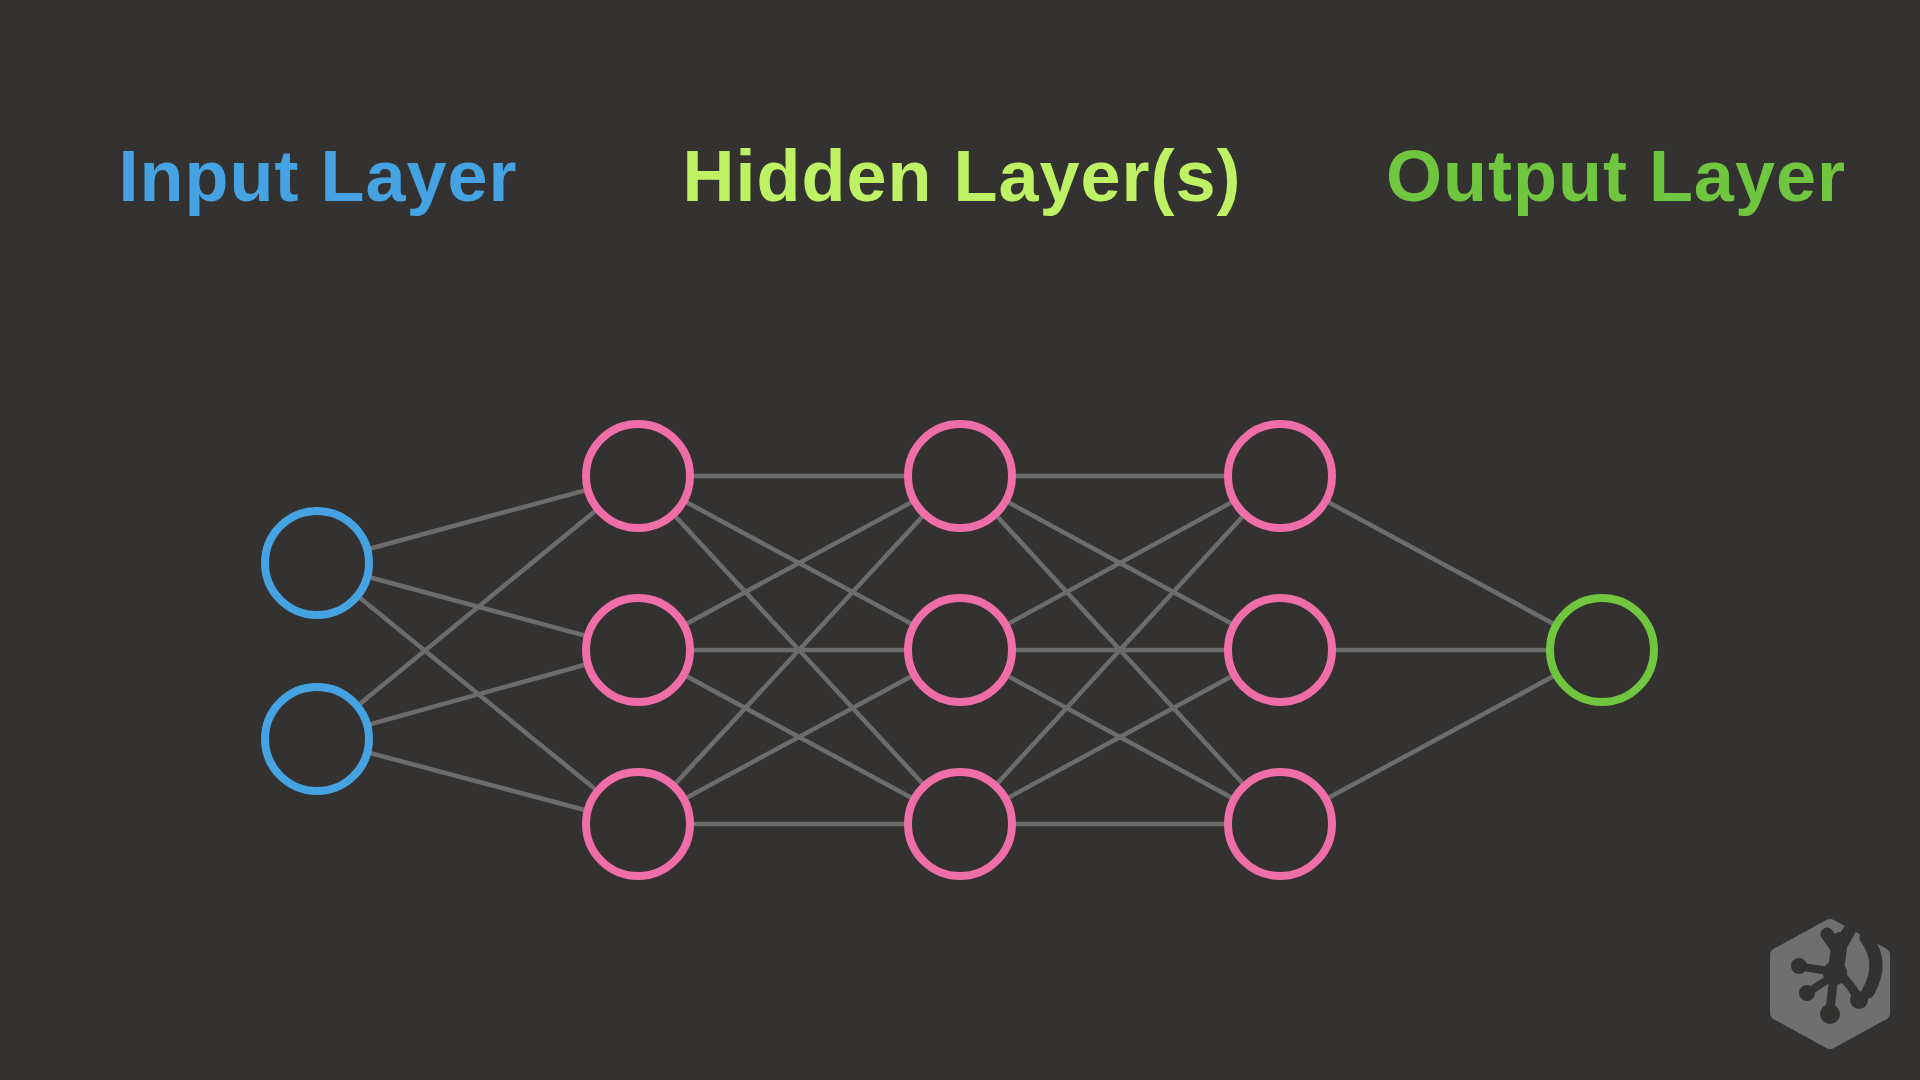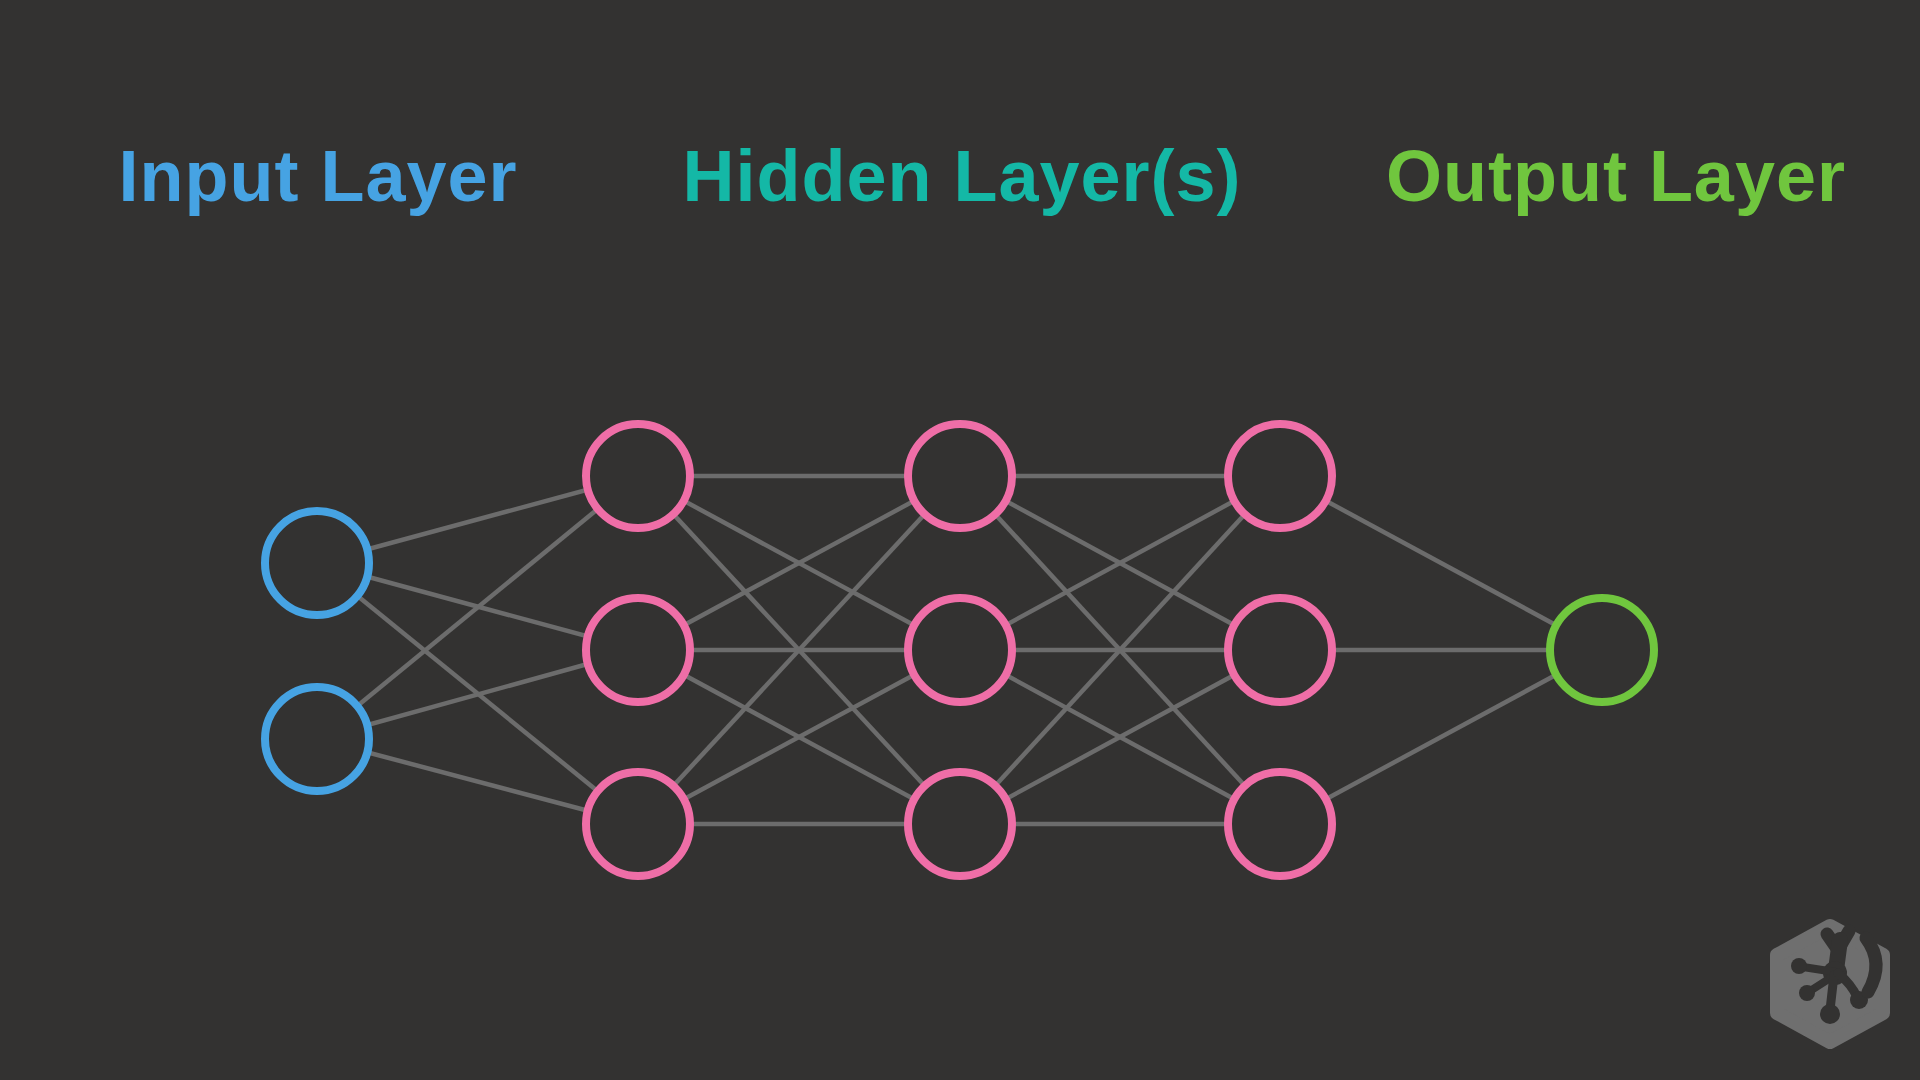--- a/index.html
+++ b/index.html
@@ -100,16 +100,16 @@
         <path class="logo-cut-stroke" d="M1834 975 L1830 1010" stroke-width="9" stroke="#333231" fill="none" stroke-linecap="round"></path>
         <circle class="logo-cut-fill" cx="1830" cy="1014" r="10" fill="#333231"></circle>
         <path class="logo-cut-stroke" d="M1838 973 Q1852 985 1857 997" stroke-width="9" stroke="#333231" fill="none" stroke-linecap="round"></path>
         <circle class="logo-cut-fill" cx="1859" cy="1000" r="9" fill="#333231"></circle>
         <path class="logo-cut-stroke" d="M1866 938 Q1885 963 1868 992" stroke-width="13" stroke="#333231" fill="none" stroke-linecap="round"></path>
       </g>
     </g>
   </svg>
 
   <div class="layer-label" style="left: 318px; color: rgb(70, 163, 227);">Input Layer</div>
-  <div class="layer-label" style="left: 962px; color: #14b8a6;">Hidden Layer(s)</div>
+  <div class="layer-label" style="left: 962px; color: #bef264;">Hidden Layer(s)</div>
   <div class="layer-label" style="left: 1616px; color: rgb(112, 198, 62);">Output Layer</div>
 
 </div>
 
 </body></html>

